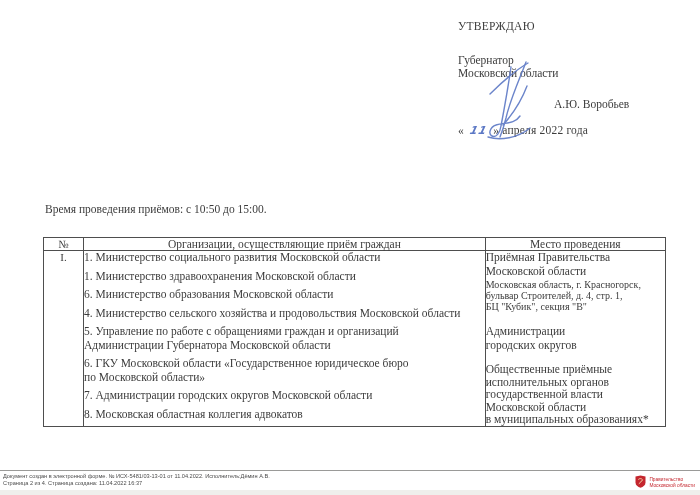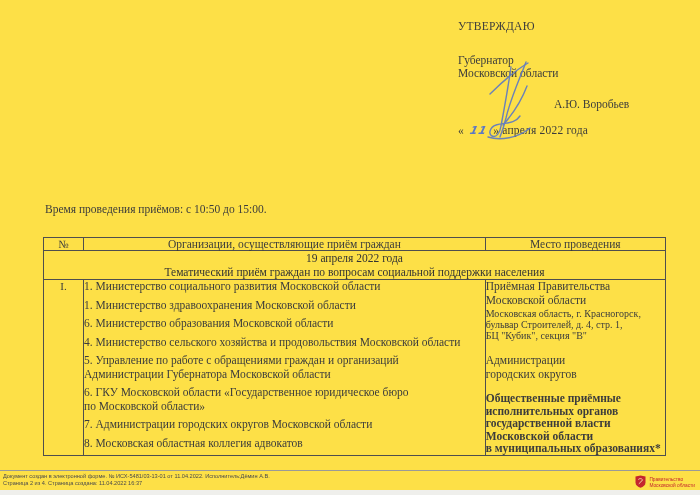--- a/index.html
+++ b/index.html
@@ -3,21 +3,21 @@
 <meta charset="utf-8">
 <style>
   html,body{margin:0;padding:0;}
   body{
     width:700px;height:495px;overflow:hidden;
     background:#e9e9e7;
     font-family:"Liberation Serif","DejaVu Serif",serif;
   }
   .page{
     position:relative;width:700px;height:495px;
-    background:#fde047;color:#3c3c3c;overflow:hidden;
+    background:#ffffff;color:#3c3c3c;overflow:hidden;
   }
 
   
   .approval{
     position:absolute;left:458px;top:20px;width:235px;
     font-size:11.5px;line-height:13.5px;
   }
   .approval .heading{margin-bottom:20px;letter-spacing:.3px;}
   .approval .position{white-space:pre-line;}
   .approval .signatory{margin-top:17px;margin-left:96px;}
@@ -63,21 +63,21 @@
     padding:2px 4px 3px 4px;line-height:14px;color:#333;
     white-space:pre-line;
   }
   td.num-cell{text-align:center;padding-top:5px;font-size:11px;}
   td.org-cell{padding:5px 8px 4px 8px;}
   .org-item{margin:0 0 5px 0;line-height:13.5px;white-space:pre-line;}
   td.place-cell{padding:5px 6px 4px 7px;line-height:13.5px;}
   .venue-title{white-space:pre-line;line-height:13.5px;}
   .venue-address{font-size:10px;line-height:11px;margin-top:1px;}
   .venue-secondary{margin-top:12px;white-space:pre-line;line-height:14px;}
-  .venue-tertiary{margin-top:11px;white-space:pre-line;line-height:12.5px;font-weight:bold;}
+  .venue-tertiary{margin-top:11px;white-space:pre-line;line-height:12.5px;}
 
   
   .footer-rule{
     position:absolute;left:0;top:470px;width:700px;height:1px;
     background:#9a9a98;
   }
   .footer{
     position:absolute;left:3px;top:473px;width:694px;
     font-family:"Liberation Sans","DejaVu Sans",sans-serif;
     font-size:5.6px;line-height:7px;color:#4b4b4b;
@@ -128,24 +128,20 @@
         <col style="width:401px">
         <col style="width:180px">
       </colgroup>
     <tbody>
         <tr>
       <th class="h-num">№</th>
       <th class="h-org">Организации, осуществляющие приём граждан</th>
       <th class="h-place">Место проведения</th>
     </tr>
     <tr>
-      <td class="section-cell" colspan="3">19 апреля 2022 года
-Тематический приём граждан по вопросам социальной поддержки населения</td>
-    </tr>
-    <tr>
       <td class="num-cell">I.</td>
       <td class="org-cell">
         <div>
               <div class="org-item">1. Министерство социального развития Московской области</div>
               <div class="org-item">1. Министерство здравоохранения Московской области</div>
               <div class="org-item">6. Министерство образования Московской области</div>
               <div class="org-item">4. Министерство сельского хозяйства и продовольствия Московской области</div>
               <div class="org-item">5. Управление по работе с обращениями граждан и организаций
 Администрации Губернатора Московской области</div>
               <div class="org-item">6. ГКУ Московской области «Государственное юридическое бюро

